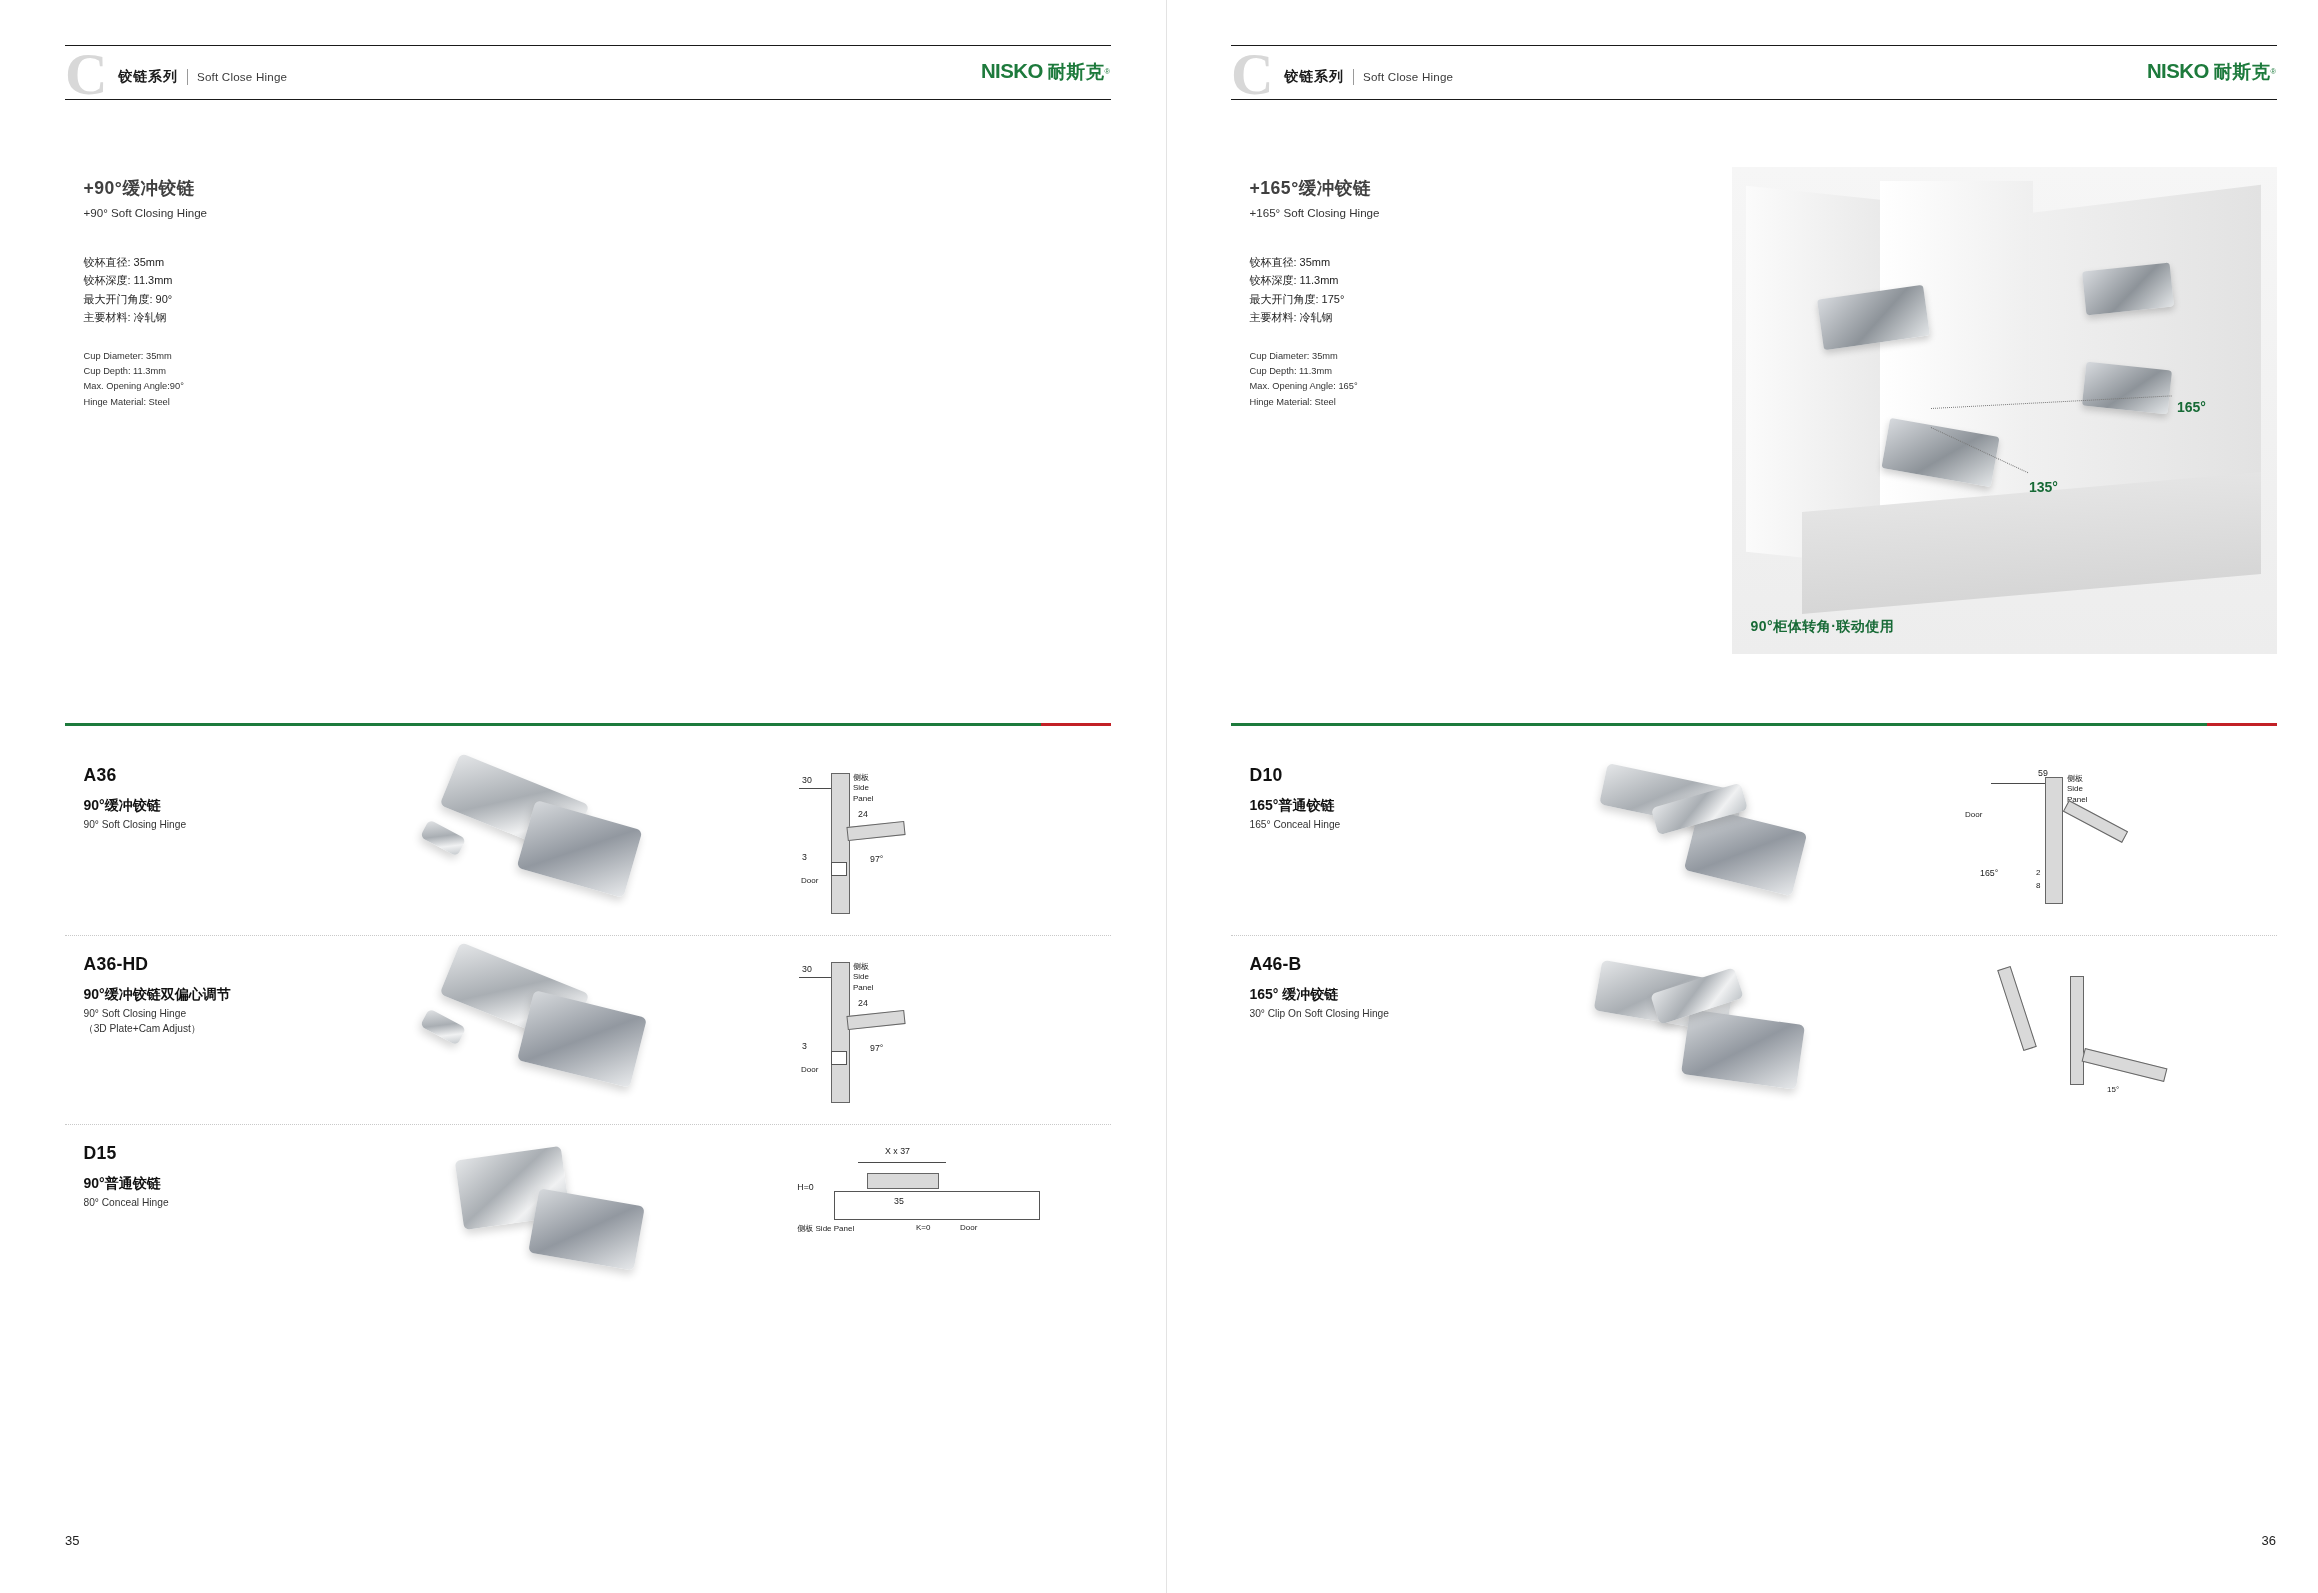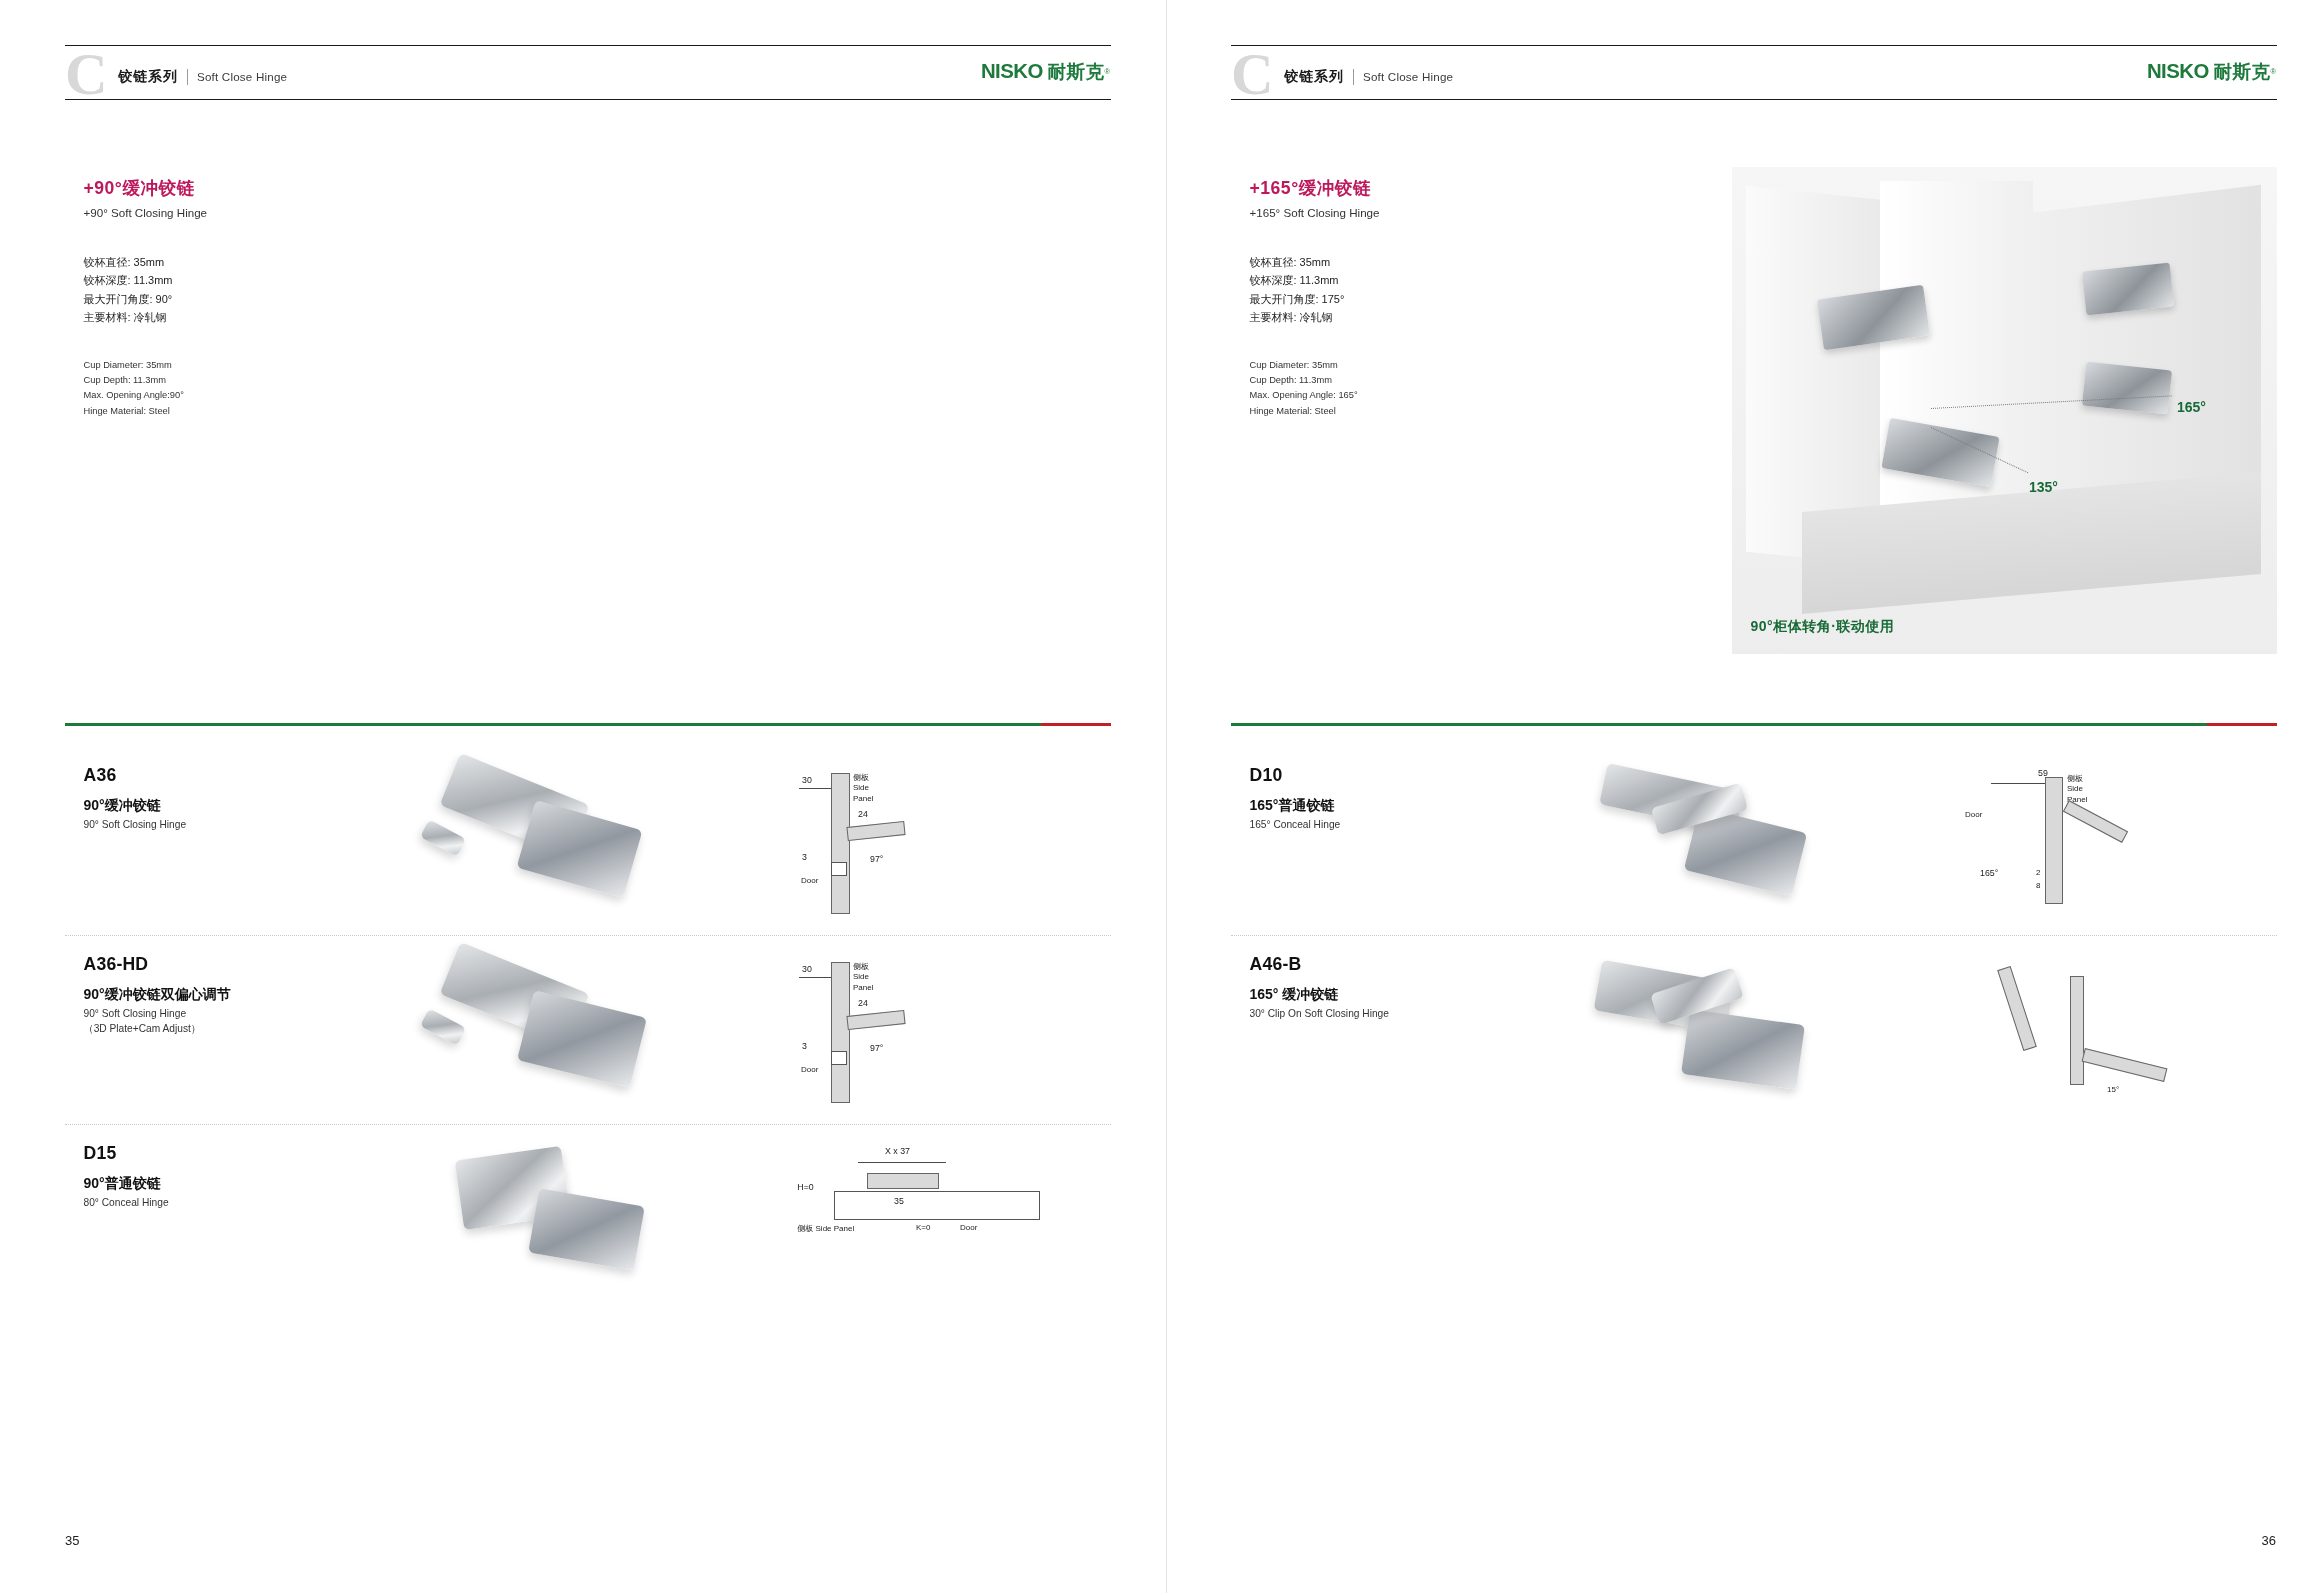--- a/index.html
+++ b/index.html
@@ -40,24 +40,24 @@
   .logo .nis{
     font-family:"Liberation Sans", sans-serif;
     font-weight:700;font-size:20.4px;color:#1d7a3c;letter-spacing:-0.5px;
   }
   .logo .cn{font-size:18.5px;font-weight:700;color:#1d7a3c;margin-left:4.6px;letter-spacing:0.5px;text-align:right;}
   .logo .reg{font-size:7.4px;color:#1d7a3c;vertical-align:super;}
 
   
   .hero{position:absolute;top:167px;left:65px;width:1046px;height:524px;}
   .hero-text{position:absolute;left:18.5px;top:9.3px;width:417px;}
-  .hero-title-cn{font-size:17.6px;font-weight:700;color:#be185d;letter-spacing:0.5px;}
+  .hero-title-cn{font-size:17.6px;font-weight:700;color:#404040;letter-spacing:0.5px;}
   .hero-title-en{font-size:11.6px;color:#333;margin-top:5.6px;}
   .spec-cn{margin-top:34px;font-size:11px;line-height:18.5px;color:#222;}
-  .spec-en{margin-top:31px;font-size:9.3px;line-height:15.3px;color:#333;}
+  .spec-en{margin-top:22px;font-size:9.3px;line-height:15.3px;color:#333;}
 
   .hero-img{
     position:absolute;right:0;top:0;width:545px;height:487px;
     background:#efefef;overflow:hidden;
   }
   .hero-caption{
     position:absolute;left:18.5px;bottom:17.6px;
     font-size:14px;font-weight:700;color:#176a36;letter-spacing:0.5px;
   }
   

